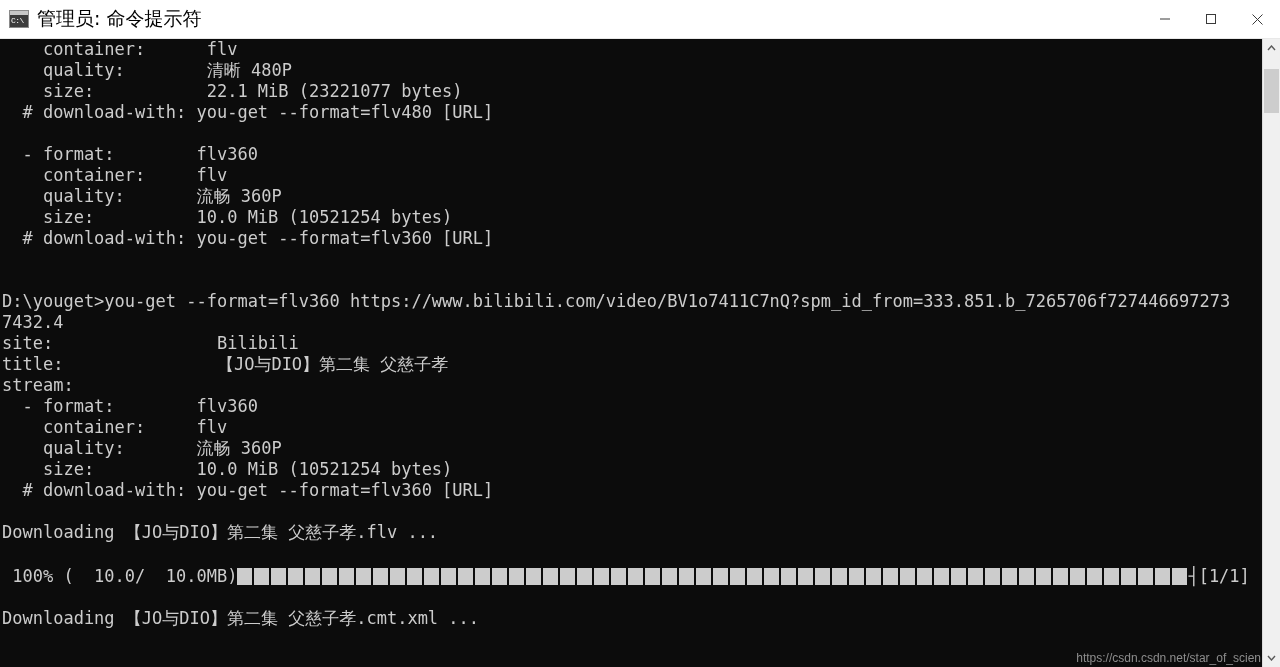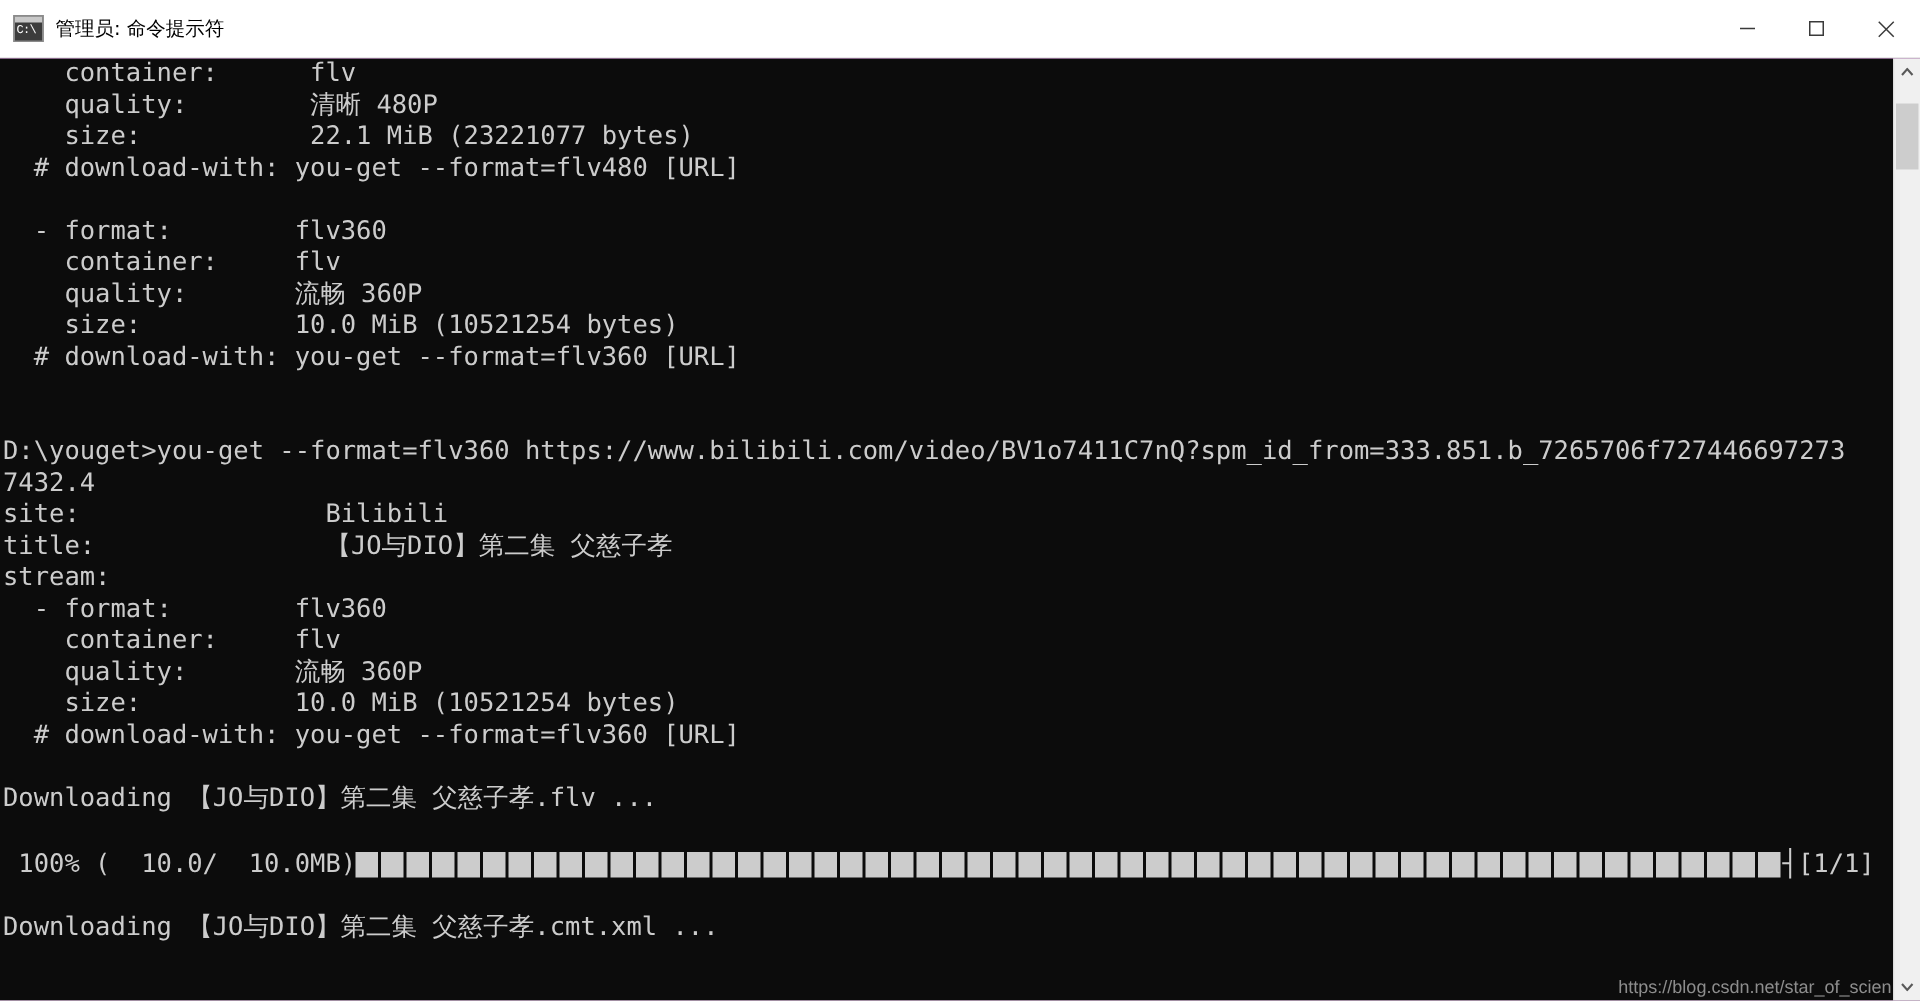--- a/index.html
+++ b/index.html
@@ -54,21 +54,21 @@
     content: "C:\\";
     position: absolute;
     left: 1px; top: 4px;
     font-family: "Liberation Mono", monospace;
     font-size: 8px;
     line-height: 12px;
     color: #ffffff;
     letter-spacing: -0.5px;
   }
   #title-text {
-    font-size: 13px;
+    font-size: 19px;
     color: #000000;
     font-family: "DejaVu Sans", sans-serif;
     white-space: nowrap;
   }
   #win-controls {
     position: absolute;
     right: 0; top: 0;
     height: 38px;
     display: flex;
   }
@@ -80,21 +80,21 @@
     justify-content: center;
     cursor: default;
   }
   .win-btn svg { display: block; }
 
   
   #console-wrap {
     flex: 1;
     display: flex;
     position: relative;
-    background: #701a75;
+    background: #000000;
     overflow: hidden;
   }
   #console {
     flex: 1;
     position: relative;
     background: #0c0c0c;
     font-family: "DejaVu Sans Mono", "Liberation Mono", monospace;
     font-size: 17px;
     line-height: 21px;
     color: #cccccc;
@@ -236,15 +236,15 @@
       <div class="sb-track">
         <div id="sb-thumb"></div>
       </div>
       <div class="sb-arrow">
         <svg width="9" height="6" viewBox="0 0 9 6">
           <polyline points="1,1 4.5,5 8,1" fill="none" stroke="#5a5a5a" stroke-width="1.4"></polyline>
         </svg>
       </div>
       </div>
 
-    <div id="watermark">https://blog.csdn.net/star_of_scien</div>
+    <div id="watermark">https://csdn.csdn.net/star_of_scien</div>
   </div>
 </div>
 
 </body></html>

